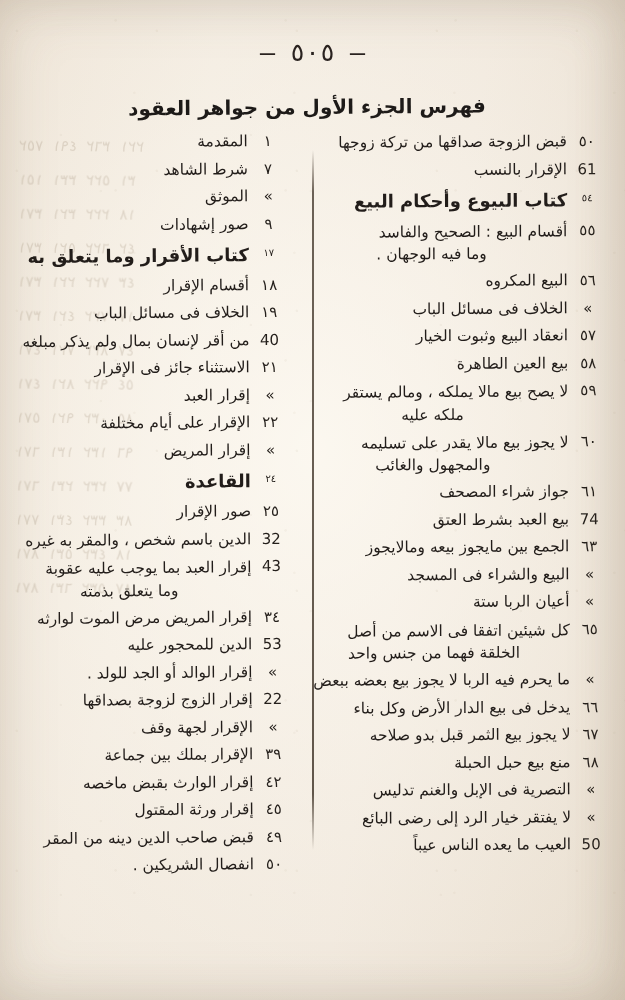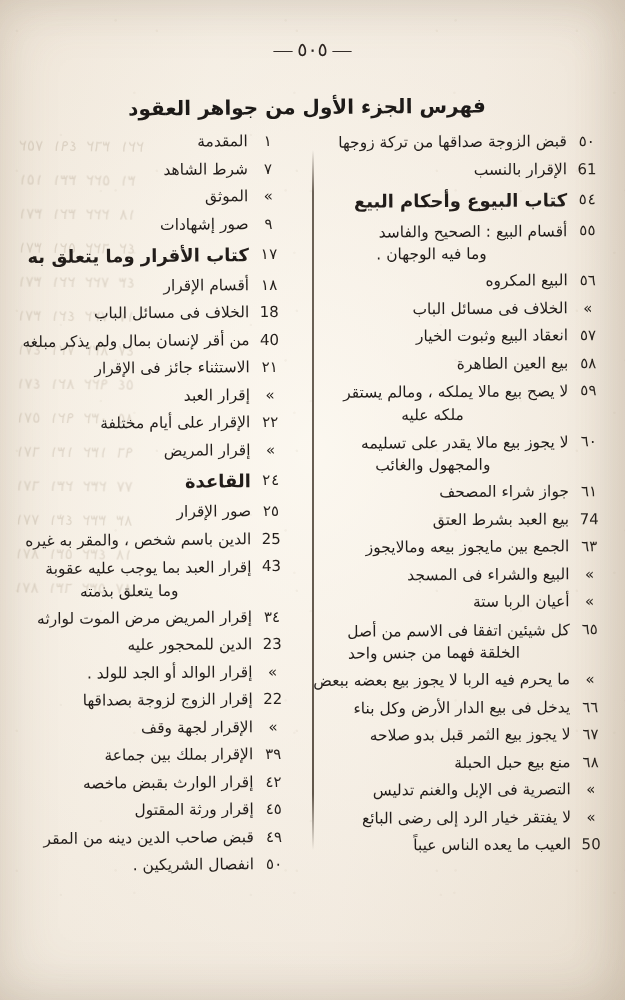--- a/index.html
+++ b/index.html
@@ -66,24 +66,24 @@
     inset: 0;
     padding: 0;
   }
 
   .folio {
     position: absolute;
     top: 38px;
     left: 0;
     right: 0;
     text-align: center;
-    font-size: 19px;
+    font-size: 25px;
     color: #2a2320;
     letter-spacing: 1px;
-    font-family: Liberation Serif, serif;
+    font-family: Liberation Mono, monospace;
   }
 
   .title {
     position: absolute;
     top: 95px;
     right: 118px;
     width: 400px;
     text-align: center;
     font-size: 20px;
     color: #1d1a18;
@@ -150,21 +150,21 @@
     flex: 1 1 auto;
     text-align: right;
     padding-top: 0px;
   }
   li.entry.heading {
     font-size: 18px;
     font-weight: 600;
     margin-top: 7px;
     margin-bottom: 9px;
   }
-  li.entry.heading .num { font-size: 15px; font-weight: 400; padding-top: 3px; font-family: Liberation Mono, monospace;}
+  li.entry.heading .num { font-size: 10px; font-weight: 400; padding-top: 3px;}
   li.entry.twoline .txt { line-height: 1.45; }
   li.entry .cont {
     display: block;
     text-align: center;
     padding-right: 14px;
   }
   li.entry.ditto .num { letter-spacing: 0; }
   
   .col-right ul { transform: rotate(-0.35deg); }
   .col-left ul { transform: rotate(-0.5deg); }
@@ -315,21 +315,21 @@
           </li>
           <li class="entry heading">
             <span class="num">١٧</span>
             <span class="txt">كتاب الأقرار وما يتعلق به</span>
           </li>
           <li class="entry">
             <span class="num">١٨</span>
             <span class="txt">أقسام الإقرار</span>
           </li>
           <li class="entry">
-            <span class="num">18</span>
+            <span class="num">١٩</span>
             <span class="txt">الخلاف فى مسائل الباب</span>
           </li>
           <li class="entry">
             <span class="num">40</span>
             <span class="txt">من أقر لإنسان بمال ولم يذكر مبلغه</span>
           </li>
           <li class="entry">
             <span class="num">٢١</span>
             <span class="txt">الاستثناء جائز فى الإقرار</span>
           </li>
@@ -347,33 +347,33 @@
           </li>
           <li class="entry heading">
             <span class="num">٢٤</span>
             <span class="txt">القاعدة</span>
           </li>
           <li class="entry">
             <span class="num">٢٥</span>
             <span class="txt">صور الإقرار</span>
           </li>
           <li class="entry">
-            <span class="num">25</span>
+            <span class="num">32</span>
             <span class="txt">الدين باسم شخص ، والمقر به غيره</span>
           </li>
           <li class="entry twoline">
             <span class="num">43</span>
             <span class="txt">إقرار العبد بما يوجب عليه عقوبة<span class="cont">وما يتعلق بذمته</span></span>
           </li>
           <li class="entry">
             <span class="num">٣٤</span>
             <span class="txt">إقرار المريض مرض الموت لوارثه</span>
           </li>
           <li class="entry">
-            <span class="num">23</span>
+            <span class="num">53</span>
             <span class="txt">الدين للمحجور عليه</span>
           </li>
           <li class="entry ditto">
             <span class="num">»</span>
             <span class="txt">إقرار الوالد أو الجد للولد .</span>
           </li>
           <li class="entry">
             <span class="num">22</span>
             <span class="txt">إقرار الزوج لزوجة بصداقها</span>
           </li>

